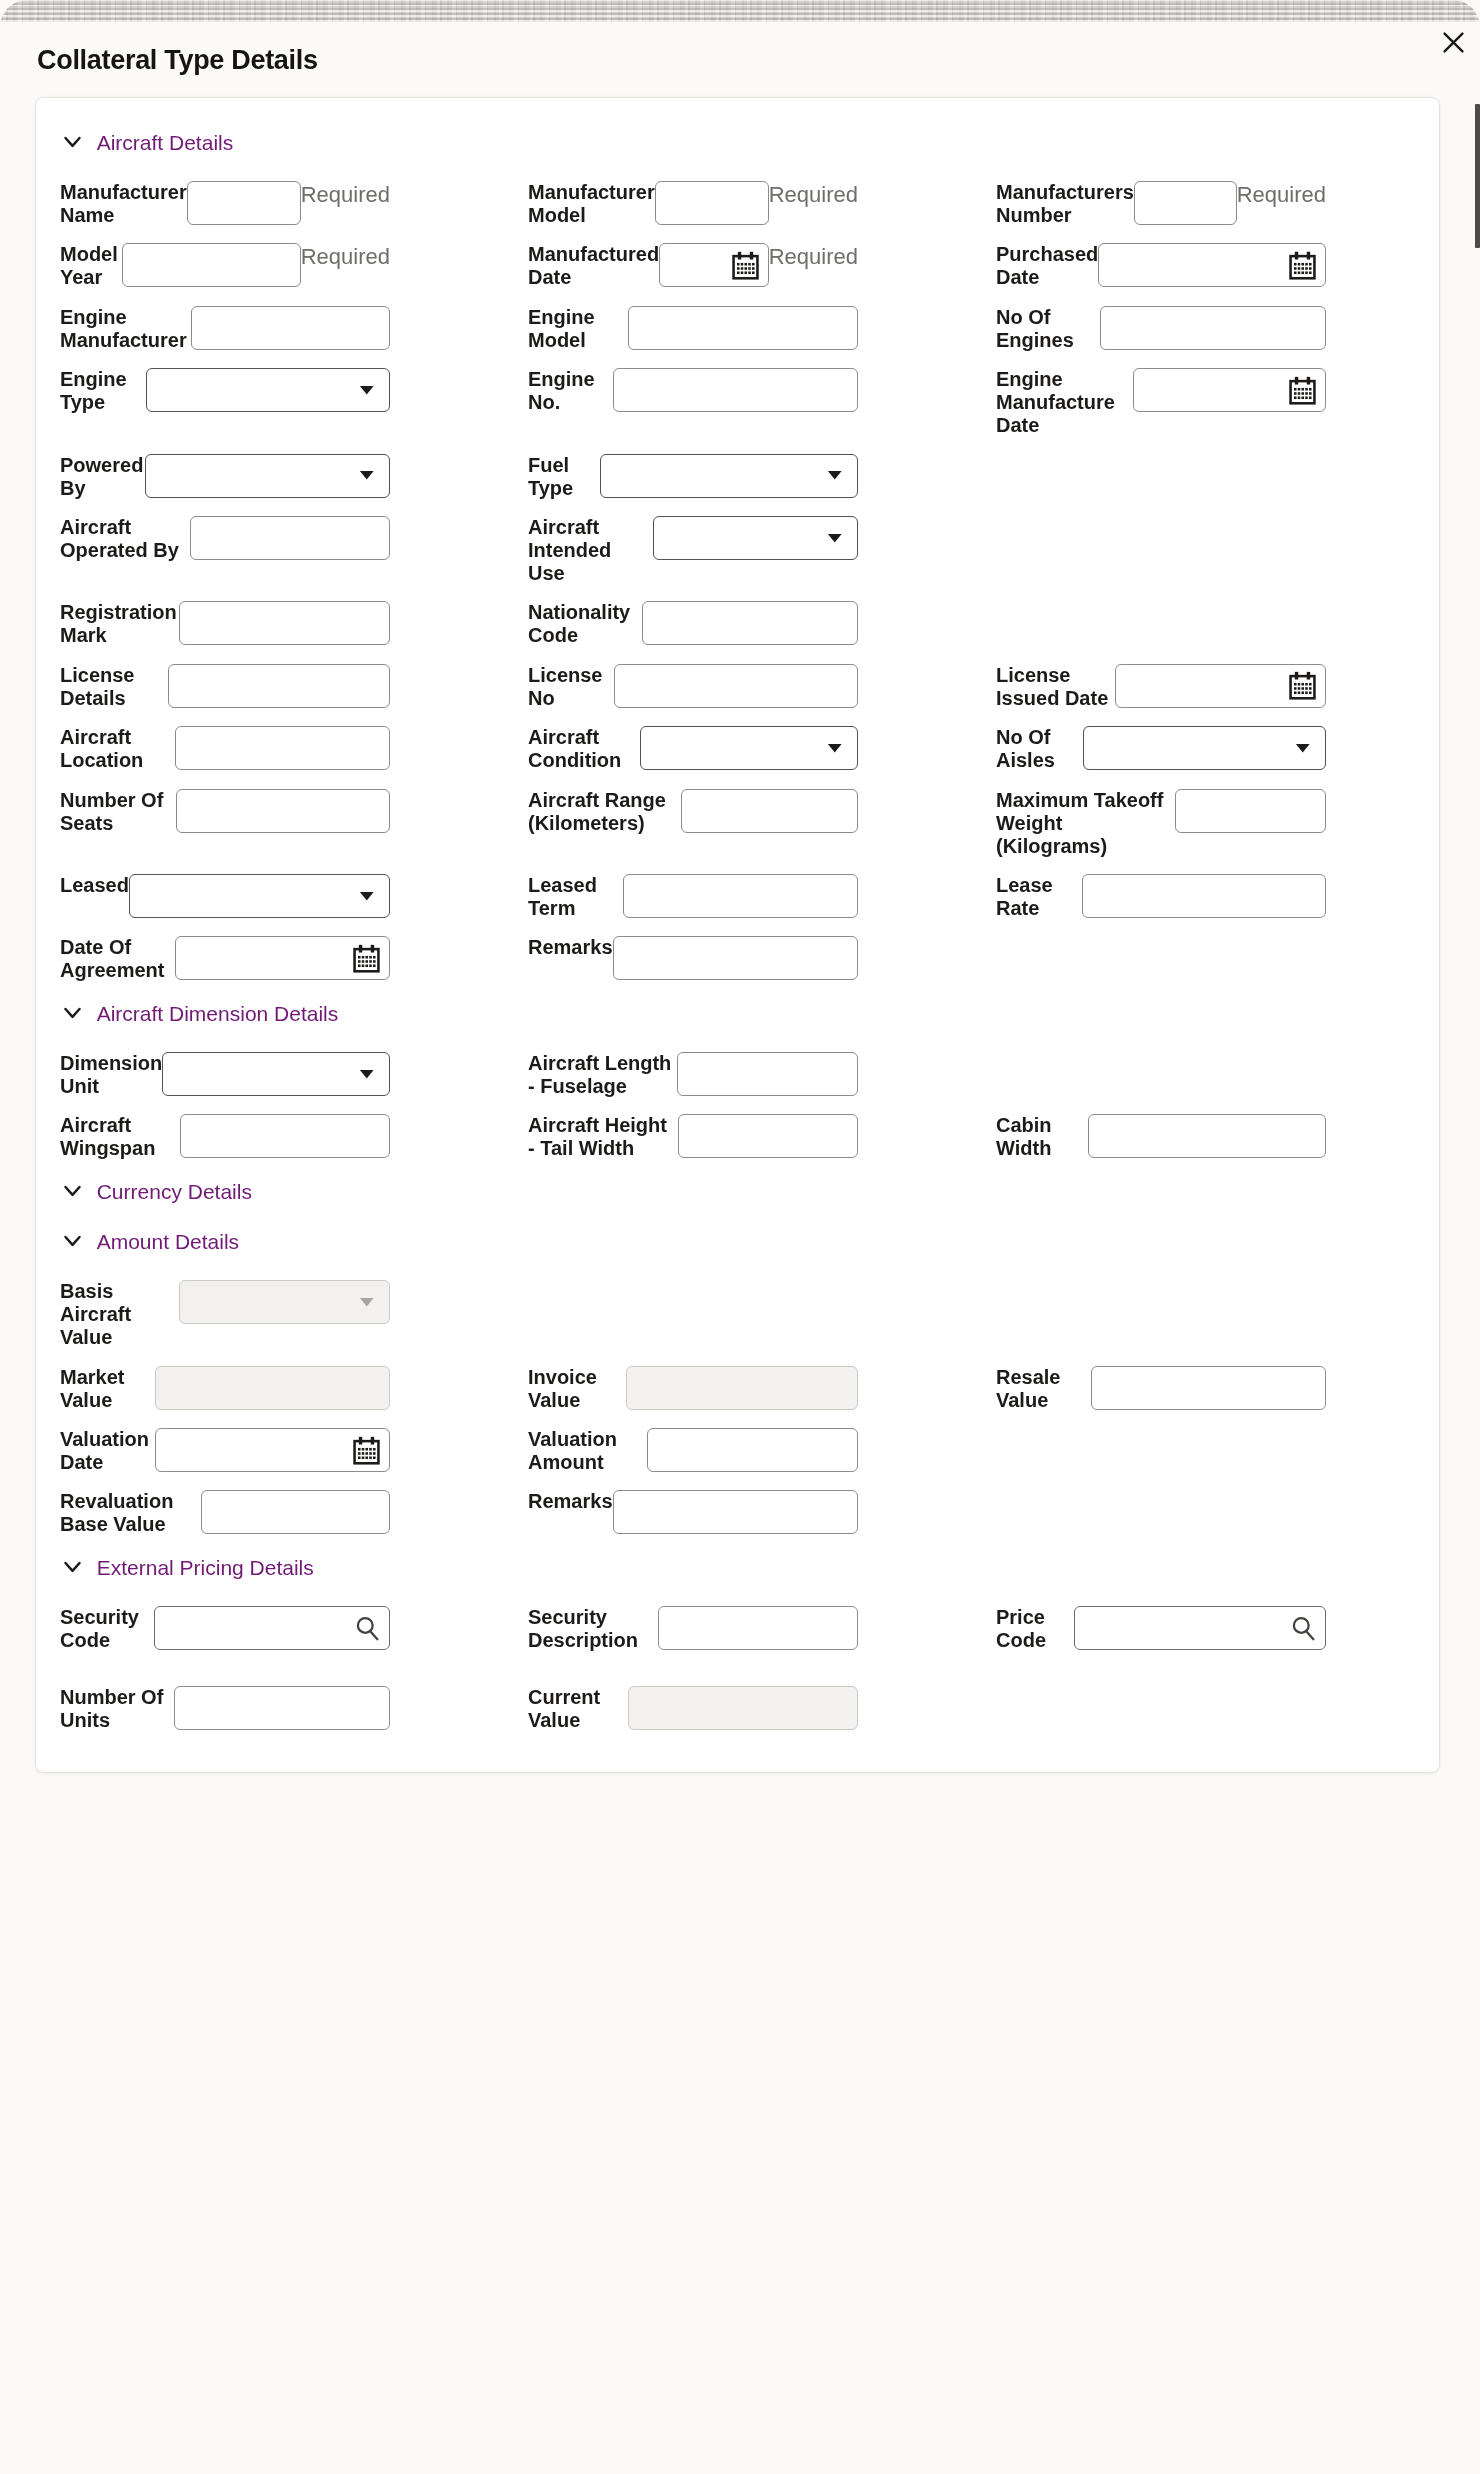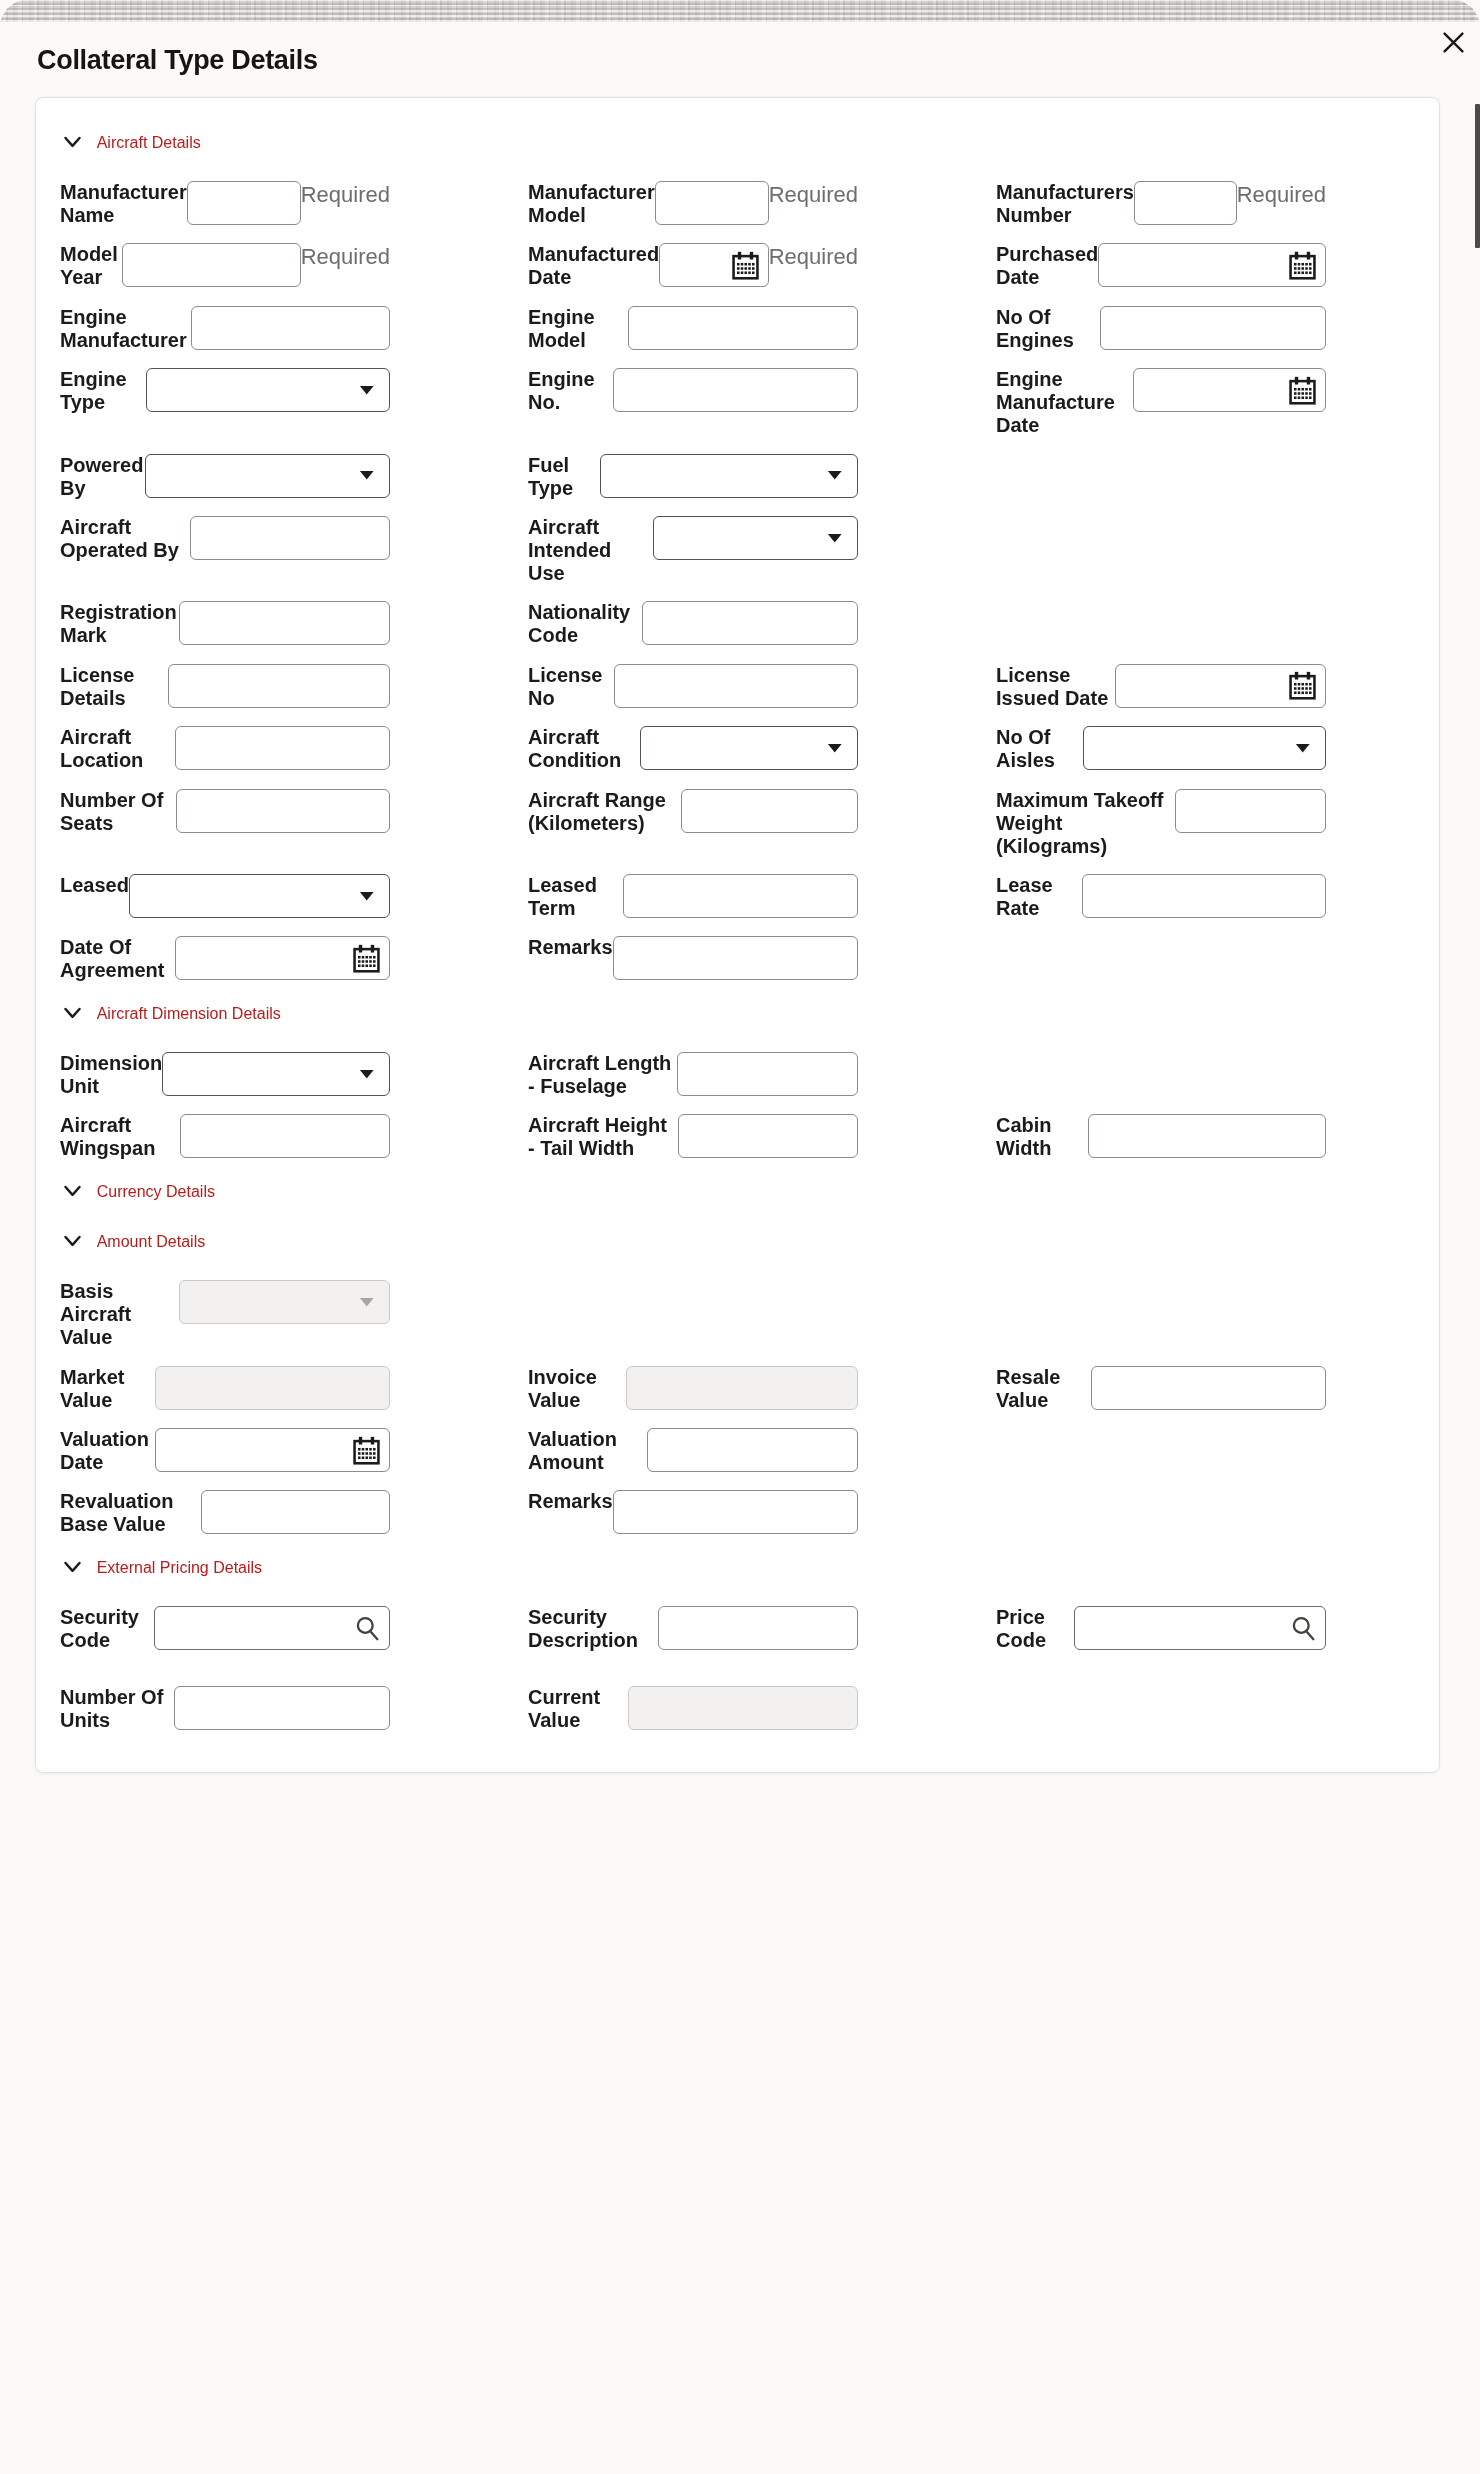--- a/index.html
+++ b/index.html
@@ -29,21 +29,21 @@
     background:#ffffff; border:0.9px solid #e4e1dd; border-radius:8.6px;
     box-shadow:0 0.9px 3.5px rgba(0,0,0,.06);
     padding:21px 24px 24px 24px;
   }
 
   .section-header {
     display:flex; align-items:center; gap:14px;
     margin:26px 0 26px 1.7px; cursor:pointer;
   }
   .section-header:first-child { margin-top:12px; }
-  .section-title { font-size:16px; font-weight:500; color:#b91c1c; }
+  .section-title { font-size:21px; font-weight:500; color:#701a75; }
   .chev { width:21px; height:21px; flex:0 0 auto; }
 
   .row {
     display:grid; grid-template-columns:repeat(3, 330px); column-gap:138px;
     margin:0 0 8.6px 0;
   }
   .row.gap-before { margin-top:26px; }
   .field { display:flex; flex-direction:row; }
   .field-label { font-size:20px; font-weight:600; color:#1c1b19; line-height:23px; margin-bottom:7.8px; }
   .control { position:relative; height:44px; }

